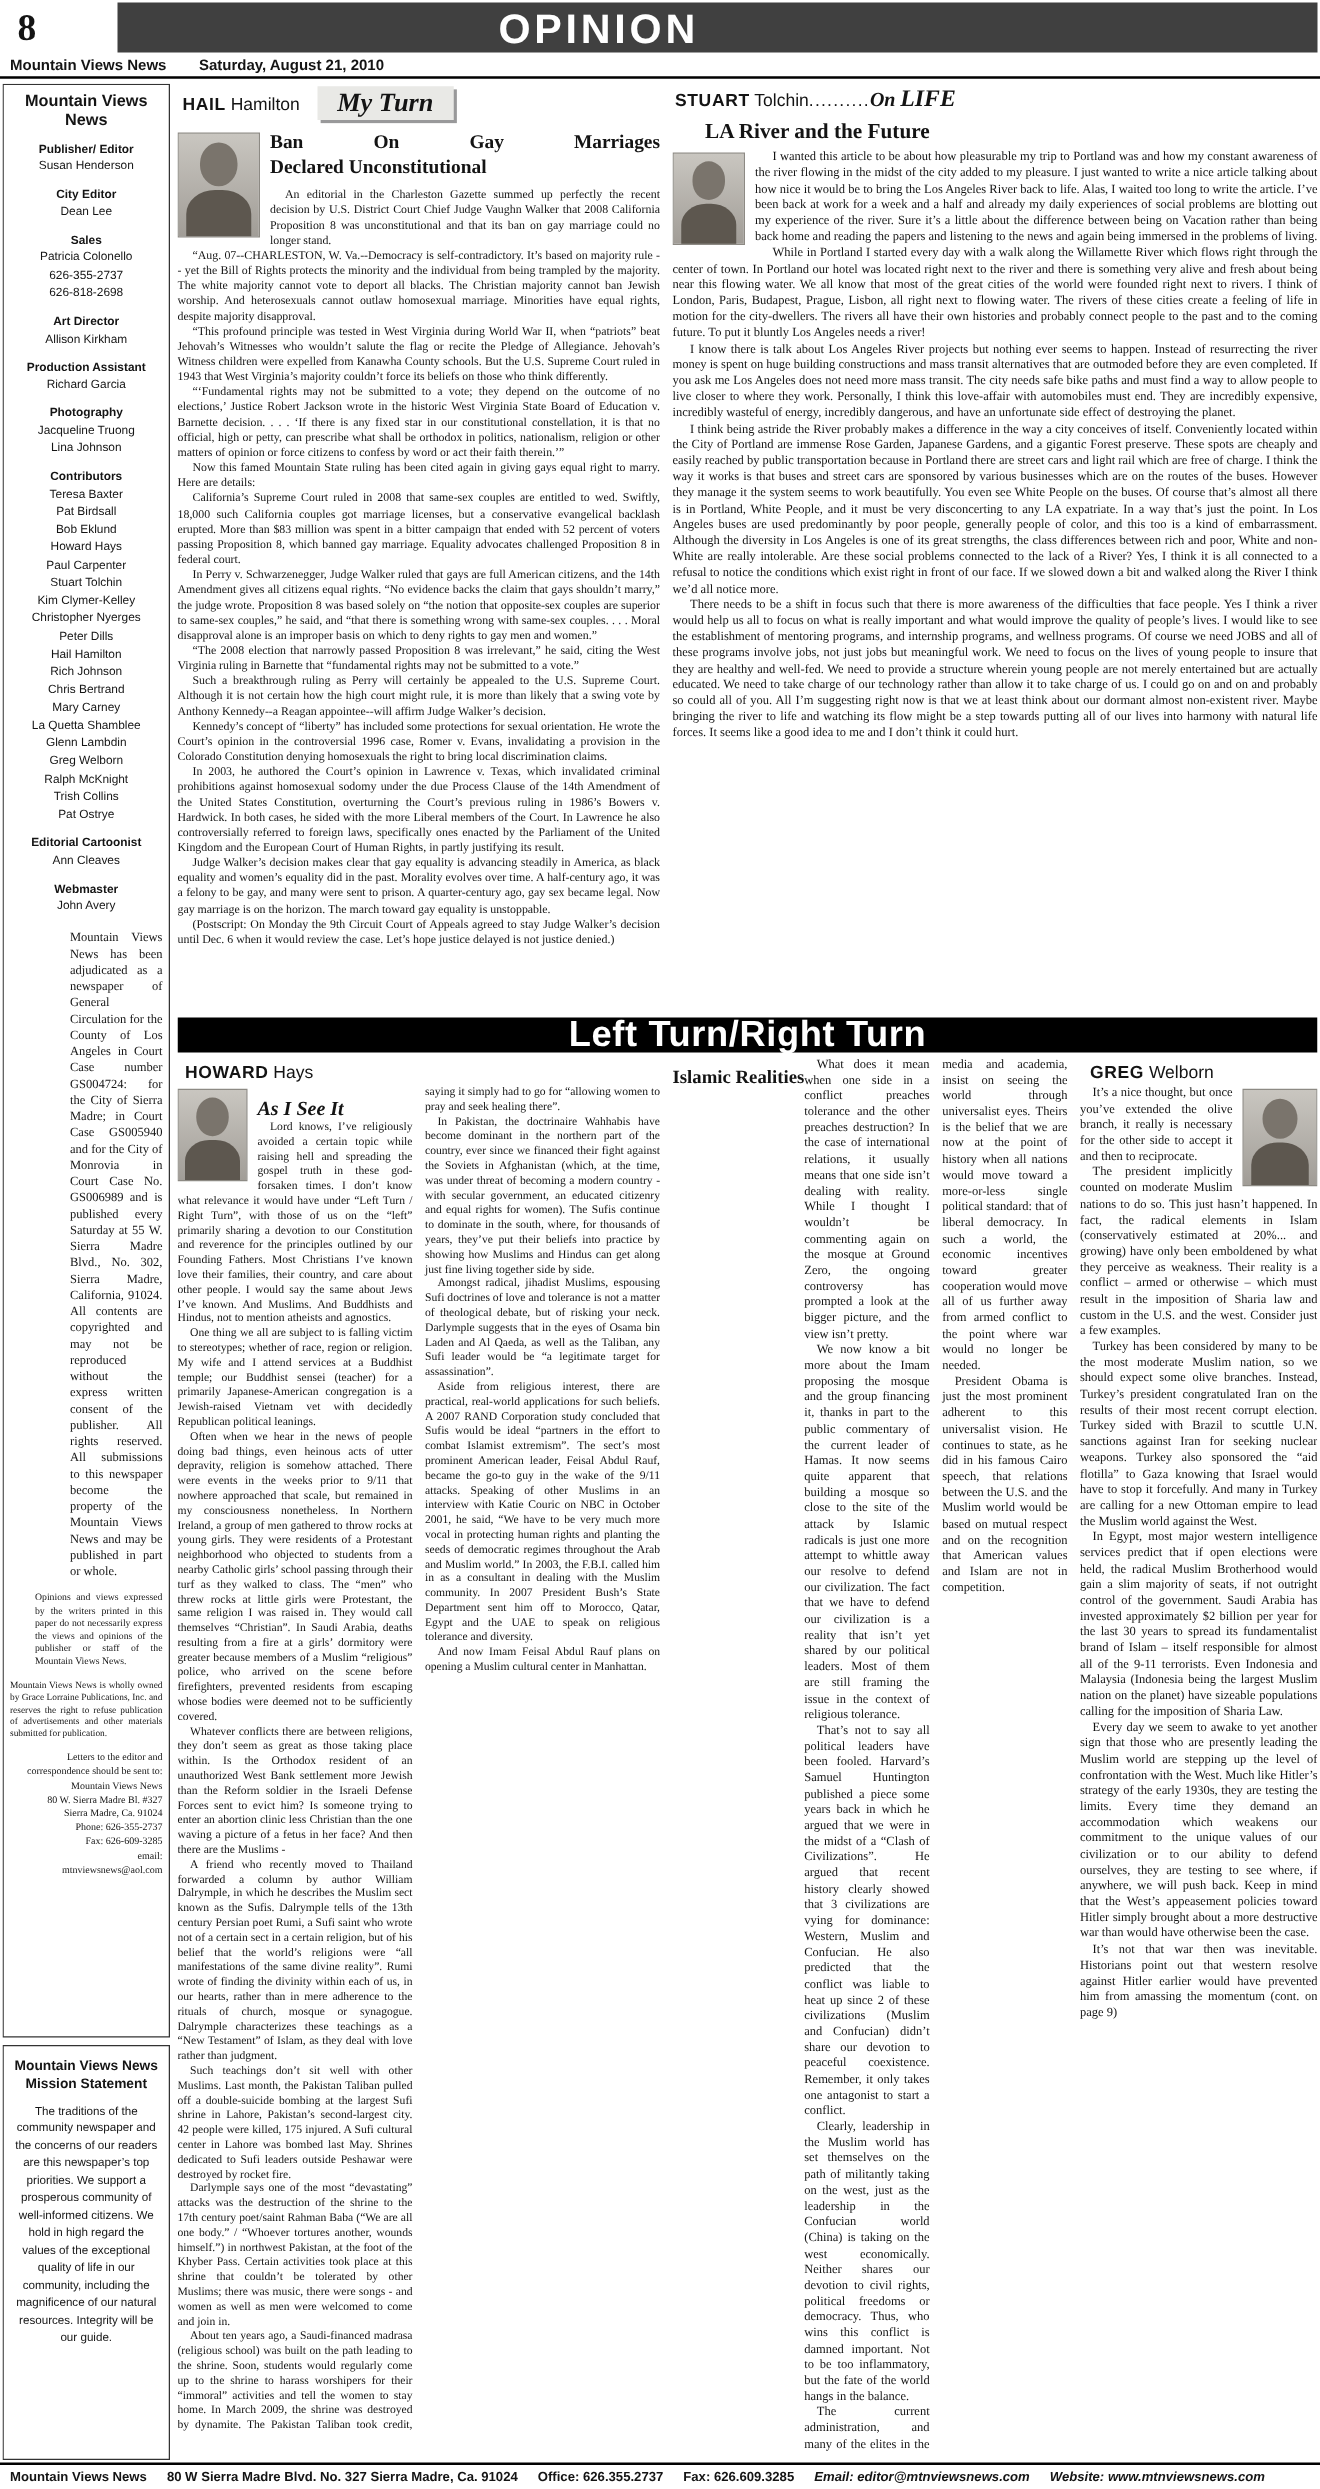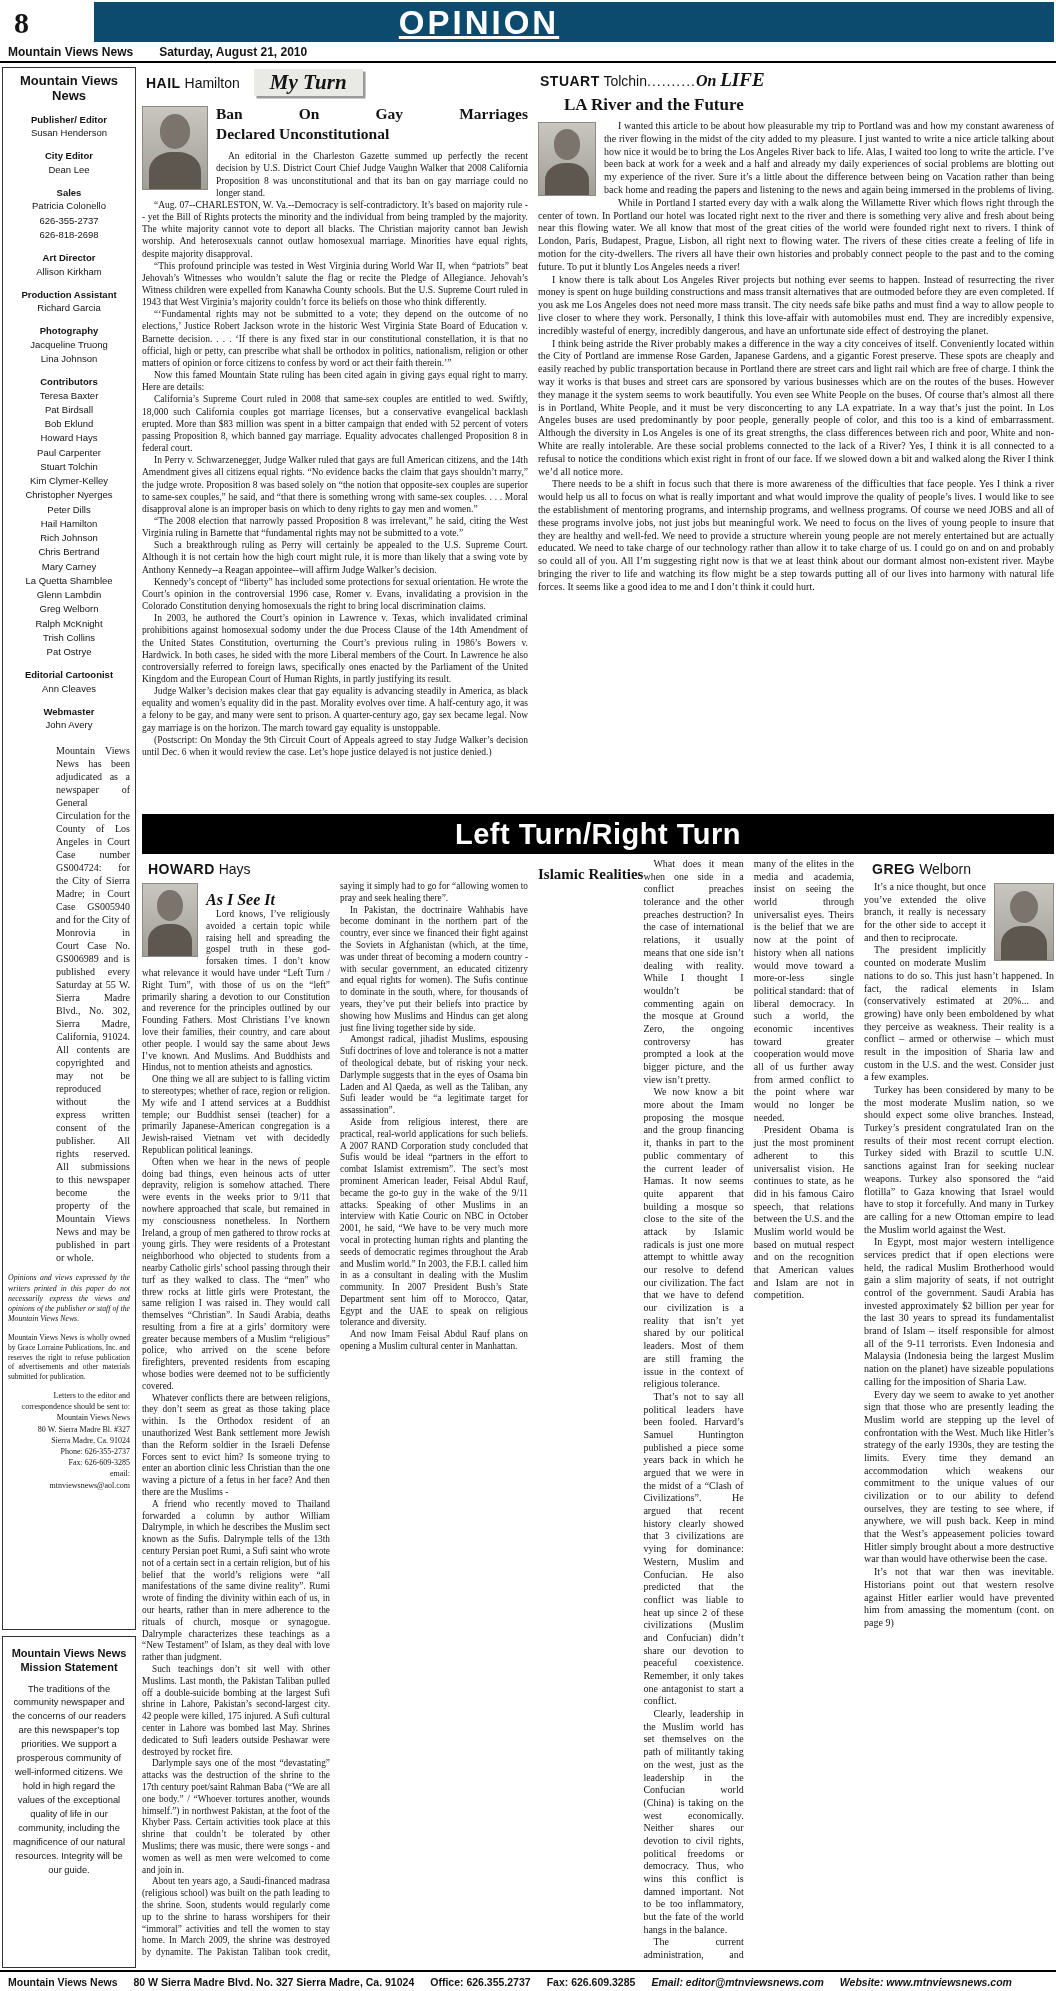--- a/index.html
+++ b/index.html
@@ -5,36 +5,36 @@
   * { margin:0; padding:0; box-sizing:border-box; }
   html,body { background:#ffffff; }
   .page {
     width:1056px; height:1991px; margin:0 auto; background:#fff;
     display:flex; flex-direction:column; overflow:hidden;
     font-family:"Liberation Serif", serif; color:#141414;
   }
   
   .top-bar { display:flex; align-items:stretch; height:42px; padding:2px 2px 0 2px; }
   .page-number { width:92px; font-size:30px; font-weight:bold; padding:2px 0 0 12px; line-height:38px; }
-  .section-bar { flex:1; background:#0c4a6e; color:#fff; display:flex; align-items:center; justify-content:center;text-decoration:underline; }
+  .section-bar { flex:1; background:#404040; color:#fff; display:flex; align-items:center; justify-content:center; }
   .section-title { font-family:"Liberation Sans",sans-serif; font-weight:bold; font-size:33px; letter-spacing:3px; line-height:1; margin-right:190px; }
   .dateline { display:flex; gap:26px; padding:3px 8px 2px 8px; border-bottom:2px solid #000;
     font-family:"Liberation Sans",sans-serif; font-weight:bold; font-size:12px; }
   
   .content { flex:1; display:flex; gap:6px; padding:4px 2px 2px 2px; overflow:hidden; }
   
   .sidebar { width:134px; display:flex; flex-direction:column; gap:6px; overflow:hidden; }
   .mast-box { flex:1; border:1px solid #333; padding:6px 5px; overflow:hidden;
     font-family:"Liberation Sans",sans-serif; text-align:center; }
   .mast-title { font-size:13px; font-weight:bold; line-height:1.15; margin-bottom:4px; }
   .mast-sec { margin-top:10px; }
   .mast-label { font-weight:bold; font-size:9.5px; line-height:1.3; white-space:pre-line; }
   .mast-name { font-size:9.5px; line-height:1.5; }
   .side-legal { margin-top:12px; font-family:"Liberation Serif",serif; font-size:10px; line-height:1.3; text-align:justify;margin-left:48px; }
-  .side-opinions { margin-top:9px; font-family:"Liberation Serif",serif; font-style:italic; font-size:7.8px; line-height:1.3; text-align:justify; }
+  .side-opinions { margin-top:9px; font-family:"Liberation Serif",serif; font-size:7.8px; line-height:1.3; text-align:justify;margin-left:20px; }
   .side-ownership { margin-top:9px; font-family:"Liberation Serif",serif; font-size:7.5px; line-height:1.3; text-align:justify; }
   .side-letters { margin-top:9px; font-family:"Liberation Serif",serif; font-size:8px; line-height:1.35; text-align:right; }
   .addr-line { font-size:8px; line-height:1.4; }
   .mission-box { height:332px; border:1px solid #333; padding:10px 6px; overflow:hidden;
     font-family:"Liberation Sans",sans-serif; text-align:center; }
   .mission-title { font-weight:bold; font-size:11px; line-height:1.25; }
   .mission-text { margin-top:8px; font-size:9.3px; line-height:1.5; }
   
   .main { flex:1; display:flex; flex-direction:column; overflow:hidden; }
   .top-row { display:flex; gap:10px; height:742px; overflow:hidden; }
@@ -64,21 +64,21 @@
   .myturn .body-text p { font-size:9.5px; line-height:1.28; }
   
   .onlife { flex:1; overflow:hidden; }
   .onlife-head { padding:2px 0 3px 2px; font-family:"Liberation Sans",sans-serif; font-size:14px; }
   .onlife-dots { letter-spacing:1px; }
   .title-on { font-family:"Liberation Serif",serif; font-style:italic; font-weight:bold; font-size:16px; }
   .title-life { font-family:"Liberation Serif",serif; font-style:italic; font-weight:bold; font-size:19px; }
   .onlife-headline { font-weight:bold; font-size:17px; margin:1px 0 5px 26px; }
   .onlife .body-text p { font-size:10px; line-height:1.28; text-indent:14px; }
   
-  .banner { background:#000; color:#fff; height:40px; margin:5px 0 4px 0;
+  .banner { background:#000; color:#fff; height:28px; margin:5px 0 4px 0;
     display:flex; align-items:center; justify-content:center; }
   .banner-title { font-family:"Liberation Sans",sans-serif; font-weight:bold; font-size:29px; letter-spacing:0.5px; }
   
   .howard { width:386px; display:flex; flex-direction:column; overflow:hidden; }
   .howard-byline { padding:3px 0 4px 6px; }
   .howard-text { flex:1; column-count:2; column-gap:10px; column-fill:auto; overflow:hidden; }
   .howard-headinner { break-inside:avoid; }
   .asiseeit { font-weight:bold; font-style:italic; font-size:16px; padding-top:10px; }
   .howard .body-text p { font-size:9.3px; line-height:1.27; text-indent:10px; }
   

